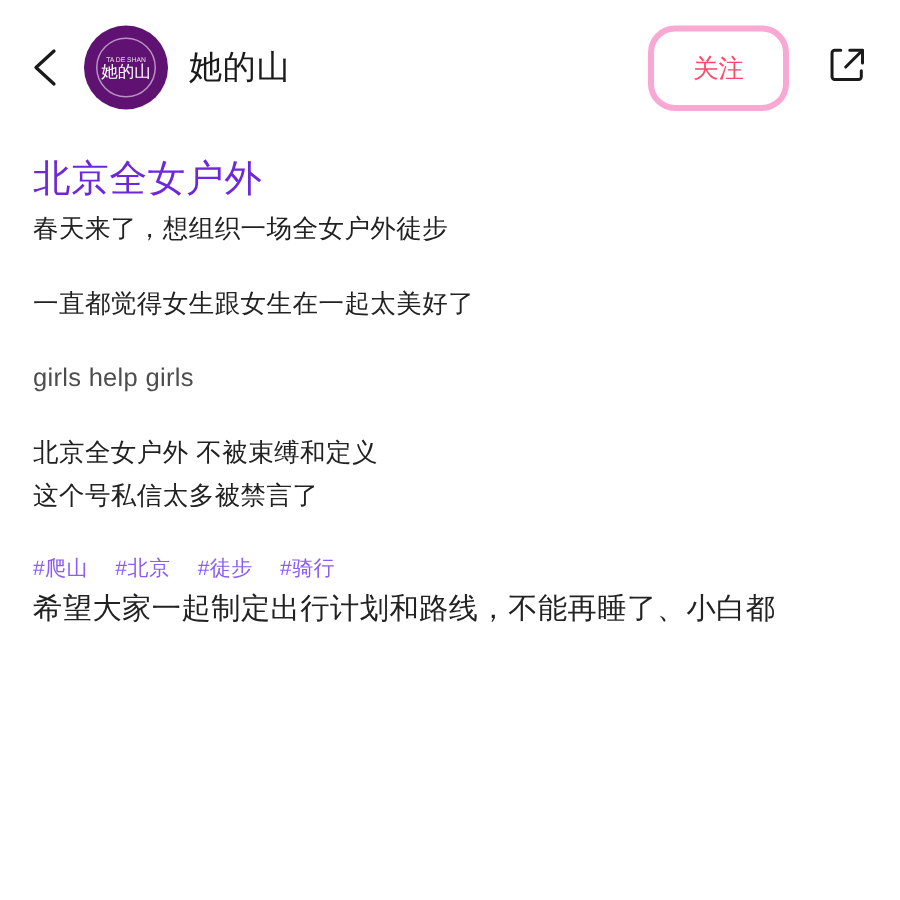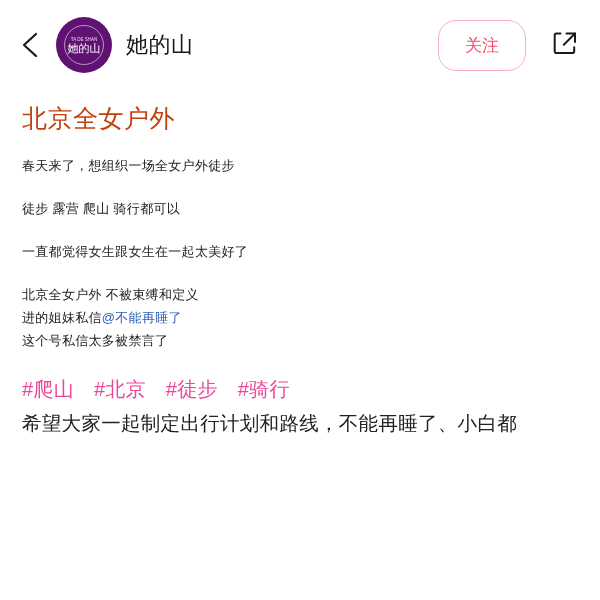--- a/index.html
+++ b/index.html
@@ -86,21 +86,21 @@
     margin-left: 14px;
     font-size: 22px;
     color: #1a1a1a;
     letter-spacing: 0.5px;
     white-space: nowrap;
   }
 
   .header-spacer { flex: 1 1 auto; }
 
   .follow-btn {
-    border: 1px solid #f9a8d4;
+    border: 4px solid #f9a8d4;
     color: #fa4a6a;
     background: #ffffff;
     border-radius: 18px;
     font-size: 17px;
     padding: 16px 26px;
     line-height: 1;
     cursor: pointer;
     white-space: nowrap;
     flex: 0 0 auto;
   }
@@ -116,48 +116,48 @@
   }
 
   
   .content {
     padding: 6px 22px 0 22px;
     box-sizing: border-box;
   }
   .post-title {
     font-size: 25px;
     font-weight: normal;
-    color: #c2410c;
-    margin: 6px 0 20px 0;
+    color: #6d28d9;
+    margin: 6px 0 4px 0;
     letter-spacing: 0.5px;
   }
   .para {
-    font-size: 13px;
+    font-size: 17px;
     line-height: 1.62;
     color: #222222;
     margin: 0 0 22px 0;
     letter-spacing: 0.3px;
   }
   .para.latin {
     color: #4d4d4d;
     letter-spacing: 0.2px;
   }
   .para.tight {
     margin-bottom: 2px;
   }
   .block-tight {
     margin-bottom: 22px;
   }
   .mention {
     color: #2f5fb5;
   }
   .tags {
-    font-size: 20px;
+    font-size: 14px;
     line-height: 1.62;
-    color: #ec4899;
+    color: #8b5cf6;
     margin: 0 0 2px 0;
     letter-spacing: 0.3px;
   }
   .tag {
     margin-right: 14px;
     cursor: pointer;
     white-space: nowrap;
   }
   .tail-para {
     font-size: 19.5px;
@@ -204,26 +204,25 @@
         </svg>
       </span>
     </div>
   </div>
 
   <div class="content">
 
     <div class="post-title">北京全女户外</div>
 
     <p class="para">春天来了，想组织一场全女户外徒步</p>
-    <p class="para">徒步 露营 爬山 骑行都可以</p>
     <p class="para">一直都觉得女生跟女生在一起太美好了</p>
+    <p class="para latin">girls help girls</p>
 
     <div class="block-tight">
       <p class="para tight">北京全女户外 不被束缚和定义</p>
-      <p class="para tight"><span>进的姐妹私信</span><span class="mention">@不能再睡了</span></p>
       <p class="para tight">这个号私信太多被禁言了</p>
     </div>
 
     <div class="tags">
       <span class="tag">#爬山</span>
       <span class="tag">#北京</span>
       <span class="tag">#徒步</span>
       <span class="tag">#骑行</span>
     </div>
 

